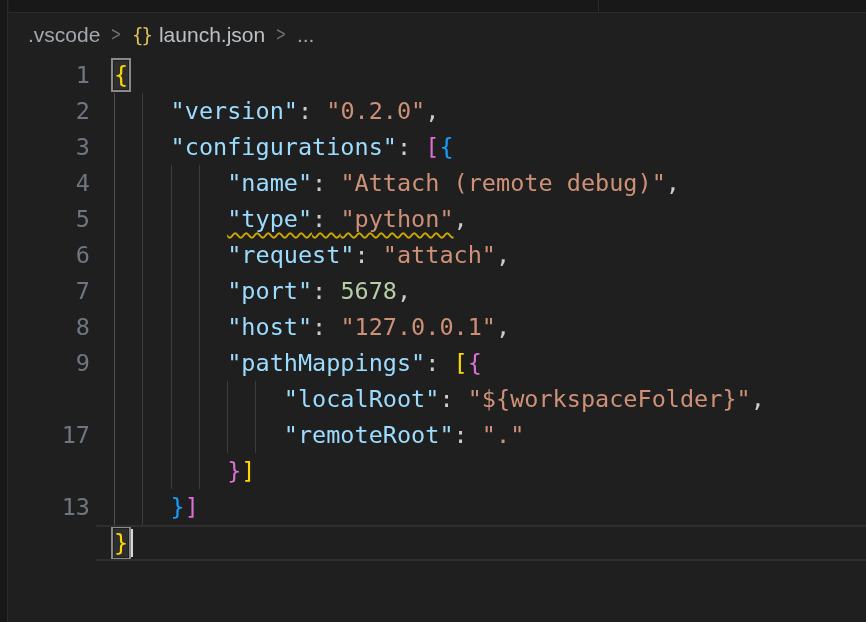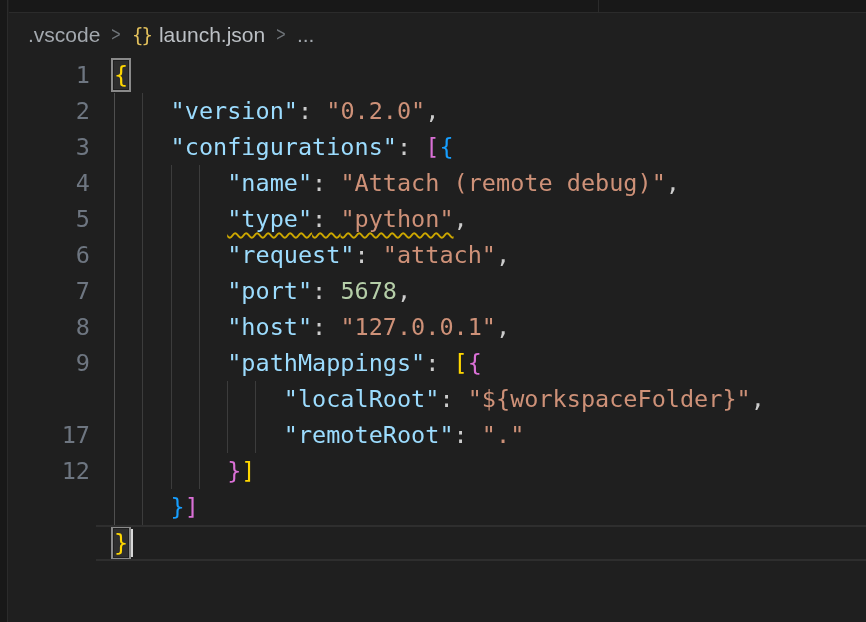--- a/index.html
+++ b/index.html
@@ -184,26 +184,26 @@
           <i class="guide" style="left: calc(8ch + 105px);"></i>
           <i class="guide" style="left: calc(10ch + 105px);"></i>
           <span class="ln">17</span>
           <span class="codeline">            <span style="color: rgb(156, 220, 254);">"remoteRoot"</span><span style="color: rgb(204, 204, 204);">: </span><span style="color: rgb(206, 145, 120);">"."</span></span>
         </div>
         <div class="row">
           <i class="guide g0" style="left: calc(0ch + 105px);"></i>
           <i class="guide" style="left: calc(2ch + 105px);"></i>
           <i class="guide" style="left: calc(4ch + 105px);"></i>
           <i class="guide" style="left: calc(6ch + 105px);"></i>
-          <span class="ln">12</span>
           <span class="codeline">        <span style="color: rgb(218, 112, 214);">}</span><span style="color: rgb(255, 215, 0);">]</span></span>
         </div>
         <div class="row">
           <i class="guide g0" style="left: calc(0ch + 105px);"></i>
           <i class="guide" style="left: calc(2ch + 105px);"></i>
+          <span class="ln">13</span>
           <span class="codeline">    <span style="color: rgb(23, 159, 255);">}</span><span style="color: rgb(218, 112, 214);">]</span></span>
         </div>
         <div class="row active">
           <i class="cursor" style="left: calc(1ch + 108px);"></i>
           <span class="codeline"><span class="match-box" style="color: rgb(255, 215, 0);">}</span></span>
         </div>
       </div>
   </div>
 </div>
 

